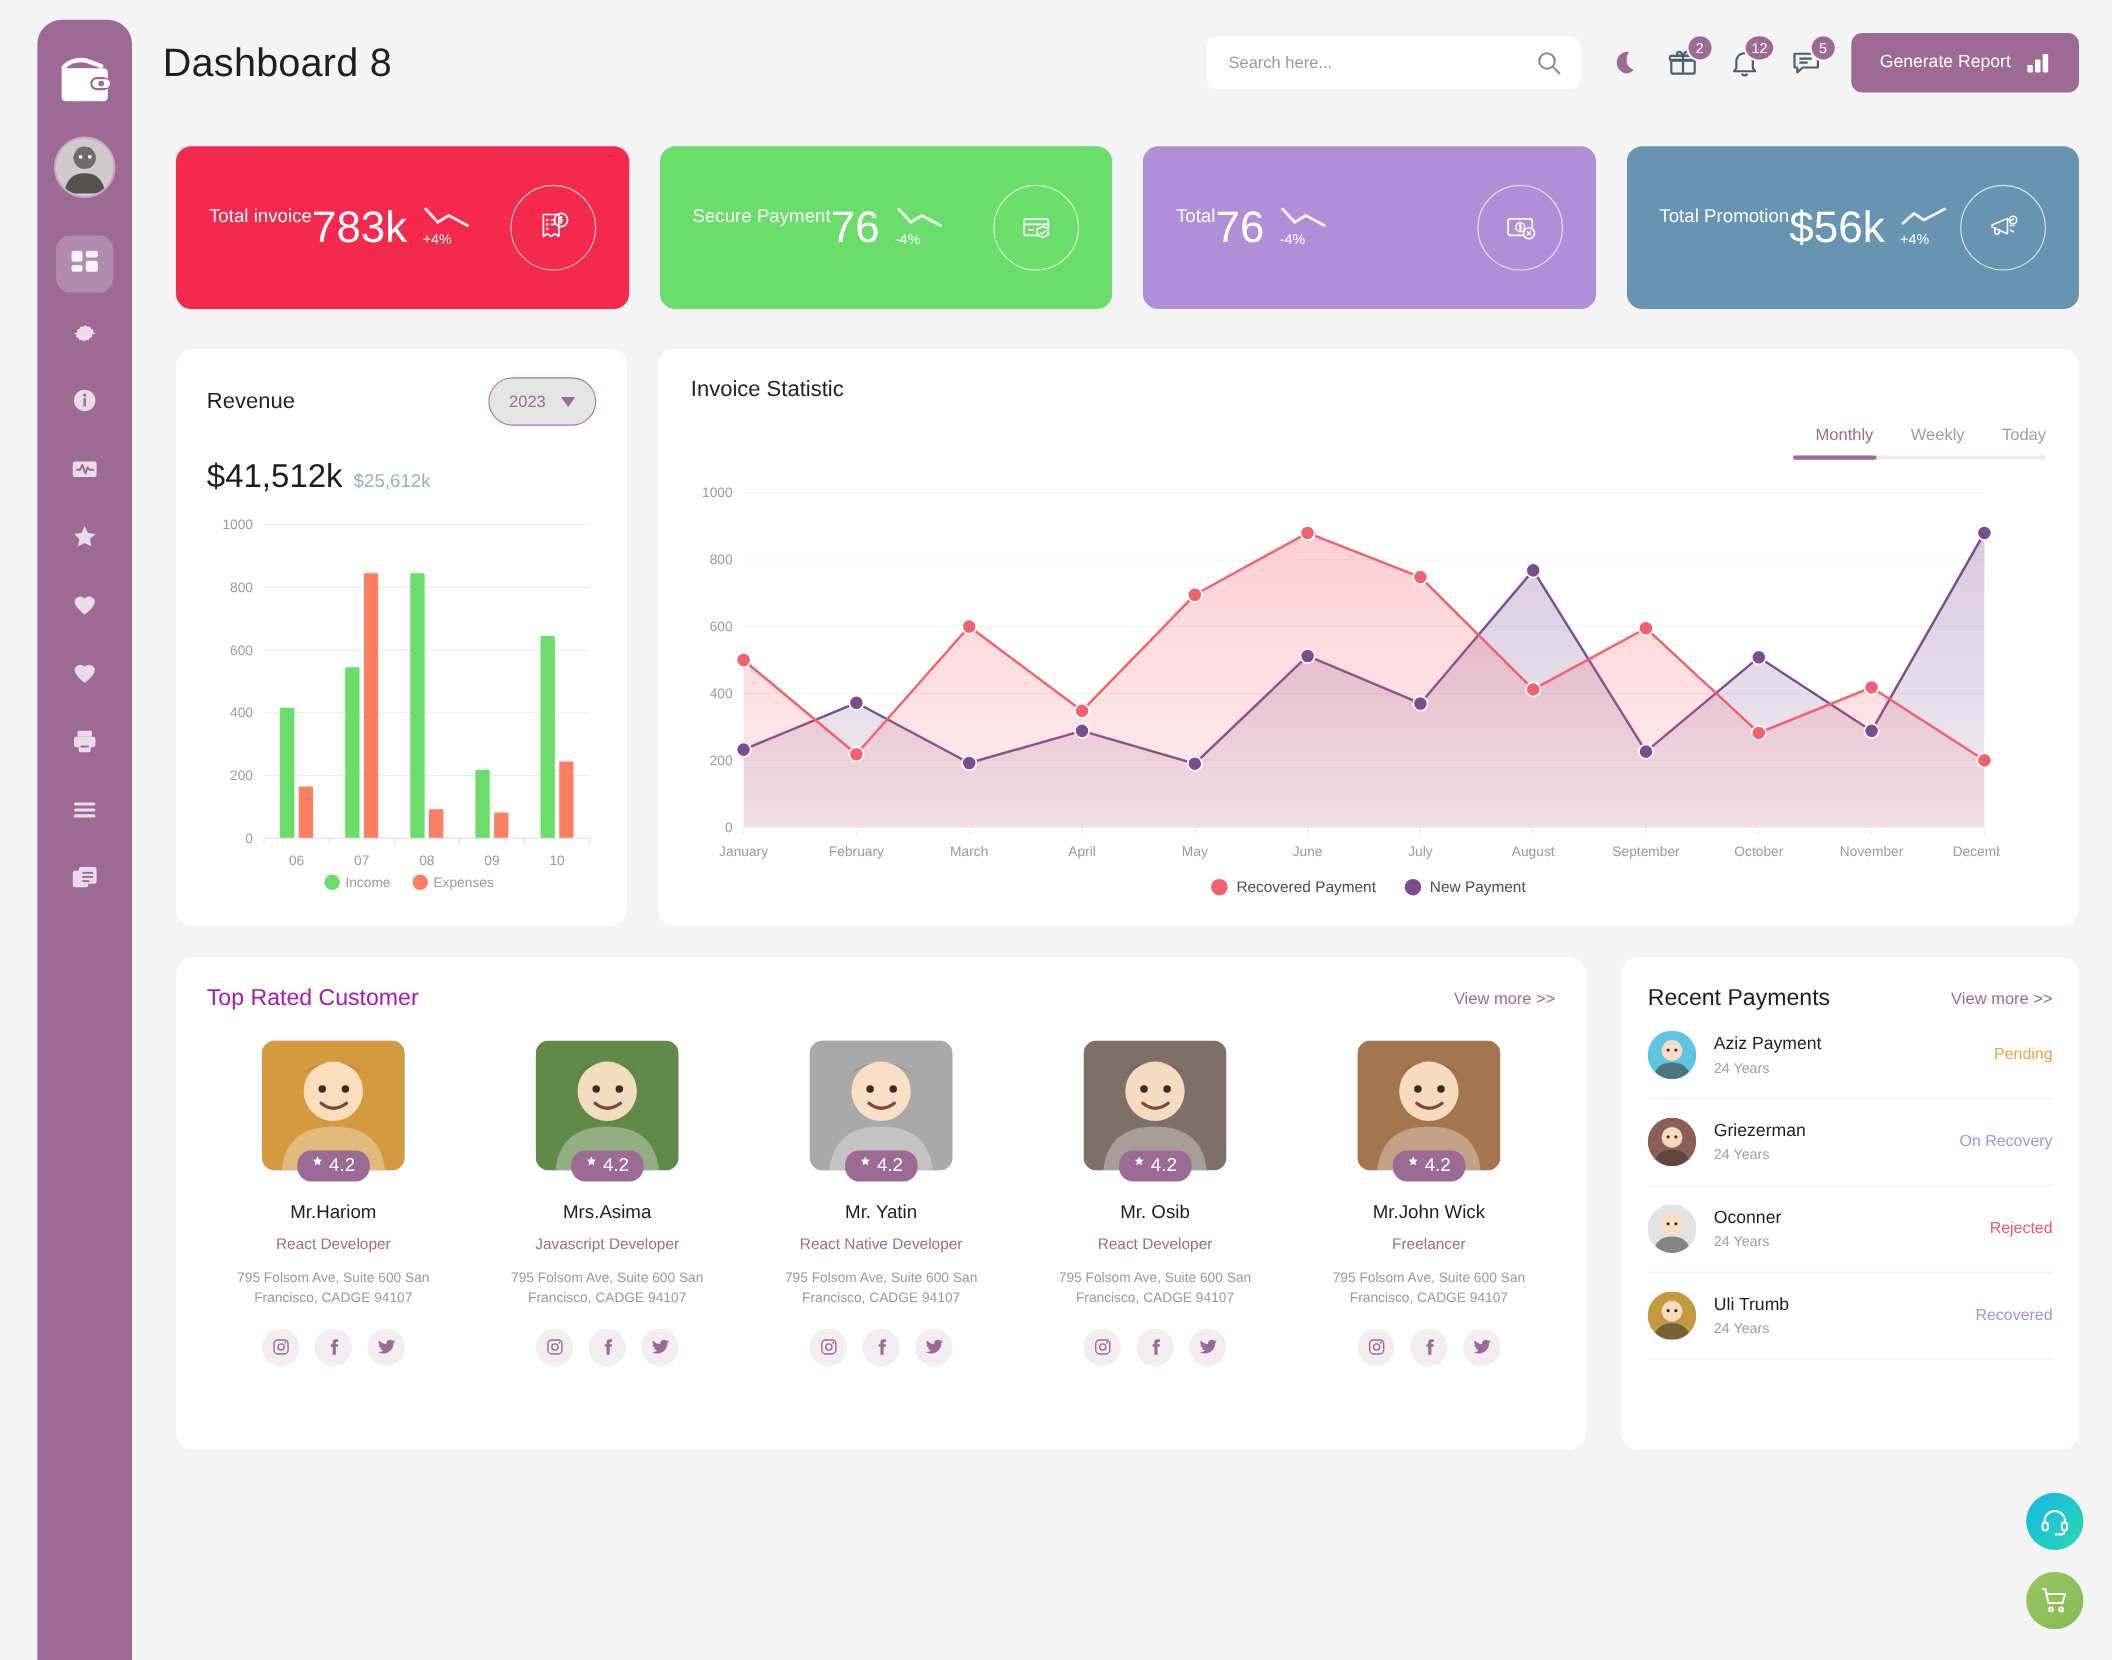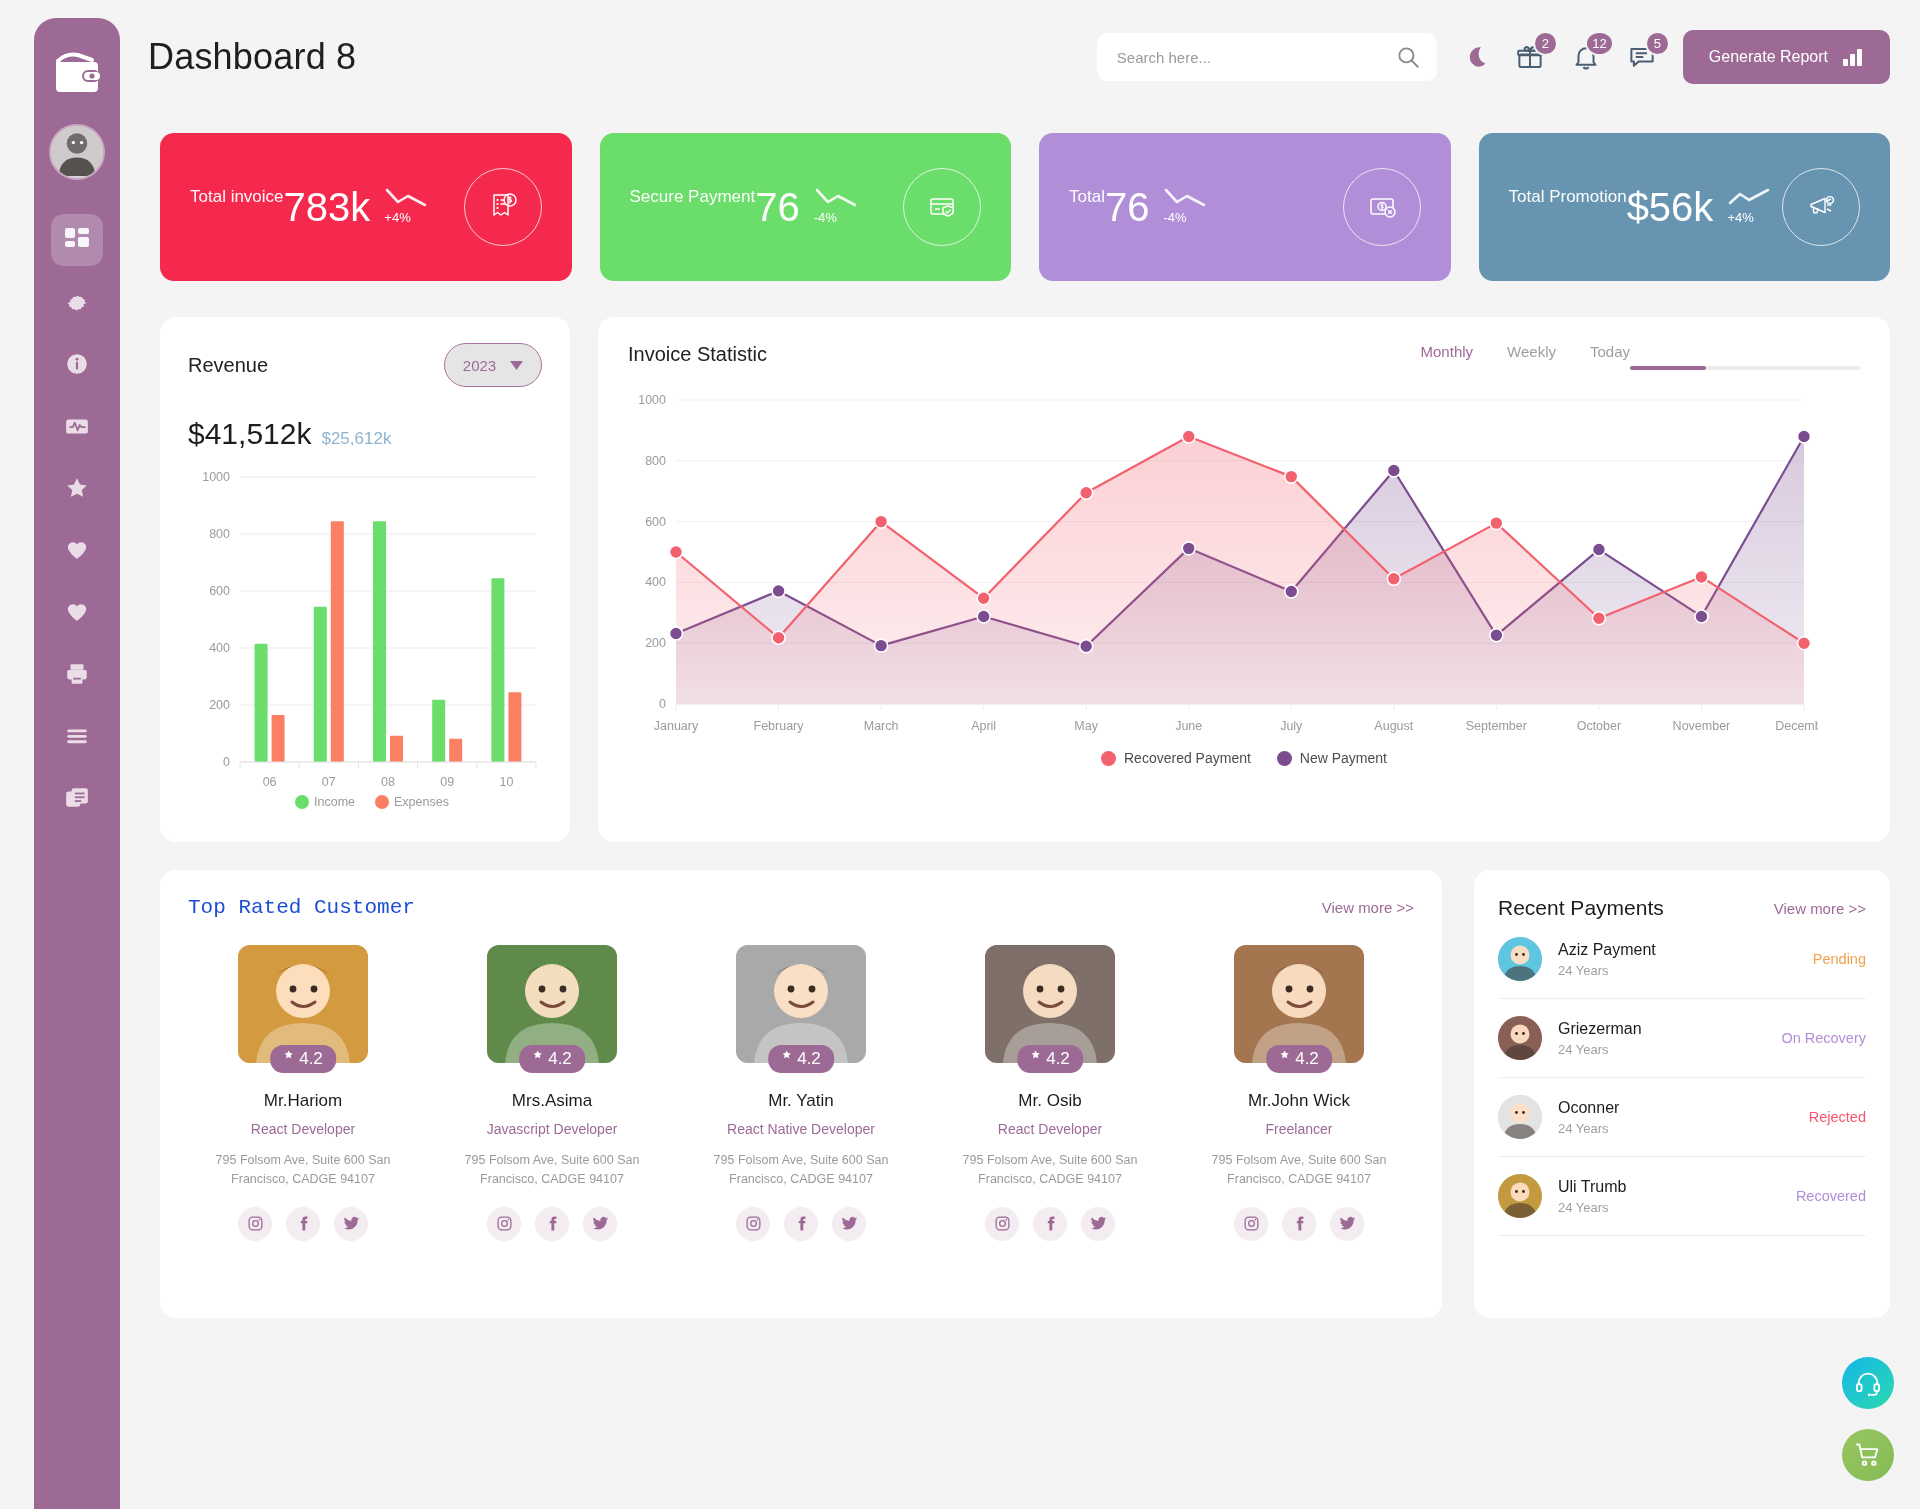--- a/index.html
+++ b/index.html
@@ -101,40 +101,40 @@
   .rev-amounts { margin-top: 30px; display: flex; align-items: baseline; gap: 10px; }
   .rev-main { font-size: 30px; color: #1d1d1d; }
   .rev-sub { font-size: 17px; color: #8fb3cf; }
 
   .invoice {
     position: absolute; left: 598px; top: 317px; right: 30px; height: 525px;
     padding: 26px 30px;
   }
   .inv-head { display: flex; align-items: flex-start; justify-content: space-between; gap: 15px; }
   .inv-title { font-size: 20px; color: #222; }
-  .tabs { display: flex; align-items: flex-end; }
+  .tabs { display: flex; flex-direction: column; align-items: flex-end; margin-top: 44px; }
   .tab-row { display: flex; gap: 34px; }
   .tab { font-size: 15px; color: #9e9e9e; cursor: pointer; padding-bottom: 10px; }
   .tab.active { color: #9d6a96; }
   .tab-underline { width: 230px; height: 4px; background: #efeaee; border-radius: 2px; position: relative; }
   .tab-underline::after {
     content: ""; position: absolute; left: 0; top: 0; width: 76px; height: 4px;
     background: #9d6a96; border-radius: 2px;
   }
   .legend { display: flex; justify-content: center; gap: 26px; margin-top: 4px; }
   .legend-item { display: flex; align-items: center; gap: 8px; font-size: 14px; color: #4d4d4d; }
   .legend-dot { width: 15px; height: 15px; border-radius: 50%; }
 
   
   .customers {
     position: absolute; left: 160px; top: 870px; width: 1282px; height: 448px;
     padding: 26px 28px;
   }
   .cust-head { display: flex; align-items: center; justify-content: space-between; }
-  .cust-title { font-size: 21px; color: #1d4ed8; font-family: Liberation Mono, monospace; }
+  .cust-title { font-size: 21px; color: #a21caf; }
   .view-more { font-size: 15px; color: #9d6a96; cursor: pointer; }
   .cust-grid { display: flex; justify-content: space-between; margin-top: 26px; }
   .cust-card { width: 230px; display: flex; flex-direction: column; align-items: center; }
   .cust-photo-wrap { position: relative; width: 130px; height: 118px; }
   .cust-photo {
     width: 130px; height: 118px; border-radius: 12px; overflow: hidden;
     background: #cfcfcf;
   }
   .rating-pill {
     position: absolute; left: 50%; transform: translateX(-50%); bottom: -10px;

